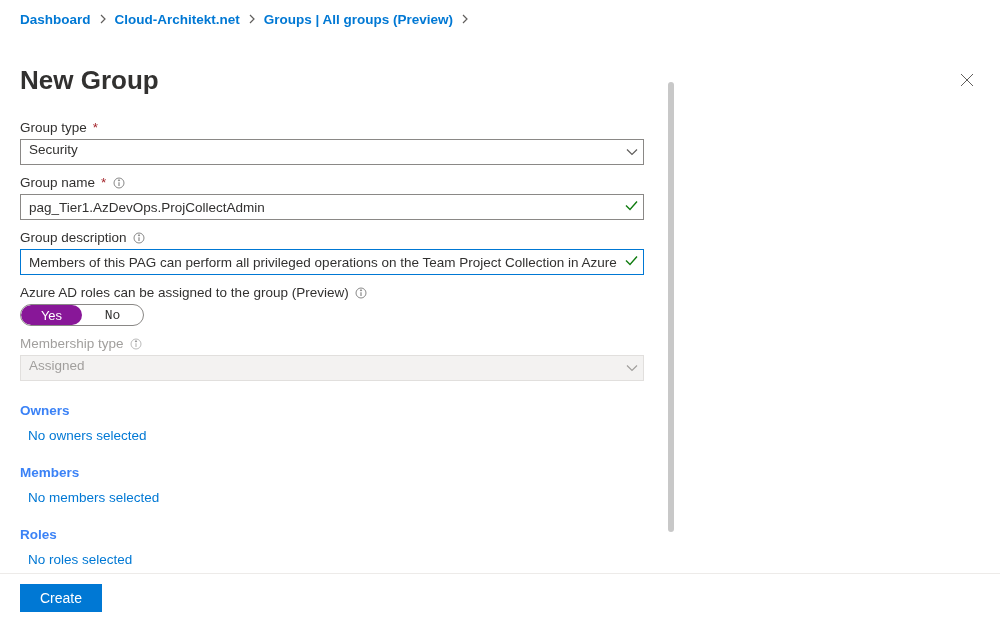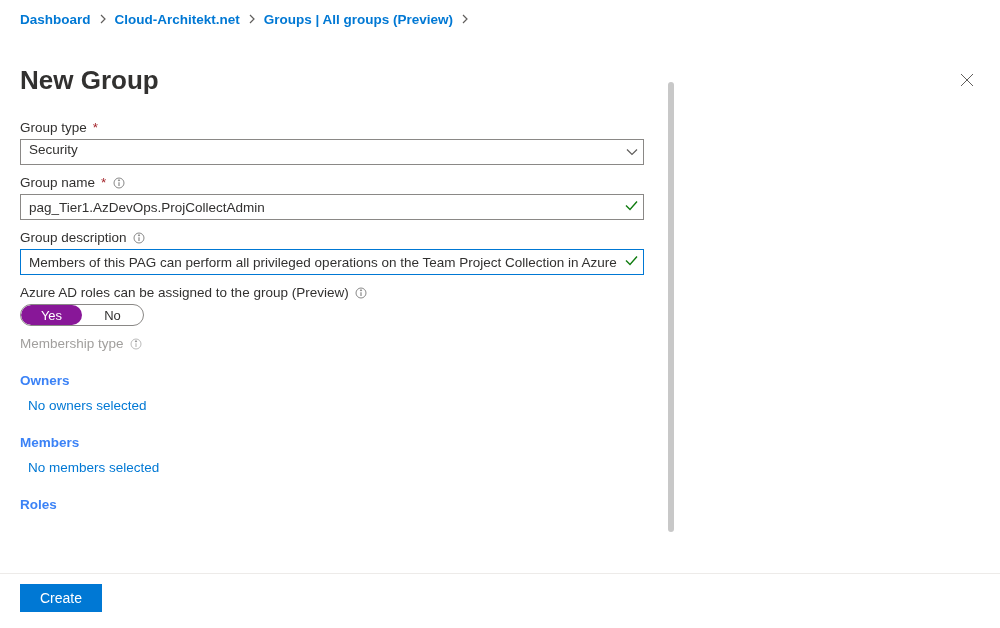--- a/index.html
+++ b/index.html
@@ -113,21 +113,21 @@
   .toggle .opt {
     display: flex; align-items: center; justify-content: center;
     font-size: 13px;
     flex: 1;
   }
   .toggle .opt.selected {
     background: #881798;
     color: #fff;
     border-radius: 22px;
   }
-  .toggle .opt.unselected { color: #323130; }
+  .toggle .opt.unselected { color: #323130; font-family: Liberation Mono, monospace; }
 
   .section-label {
     font-size: 13.5px; font-weight: 600; color: #3b82f6;
     margin-top: 22px; margin-bottom: 10px;
   }
   .link-text {
     color: #0078d4; font-size: 13.5px;
     padding-left: 8px;
     cursor: pointer;
   }
@@ -266,29 +266,38 @@
       <div class="field-label muted">
         <span>Membership type</span>
         <span class="info-icon">
           <svg width="12" height="12" viewBox="0 0 12 12" fill="none">
               <circle cx="6" cy="6" r="5" stroke="#bbb" stroke-width="1"></circle>
               <line x1="6" y1="5.2" x2="6" y2="9" stroke="#bbb" stroke-width="1.2"></line>
               <circle cx="6" cy="3.3" r="0.6" fill="#bbb"></circle>
             </svg>
         </span>
       </div>
+      <div class="select-wrap">
+        <div class="select disabled">Assigned</div>
+        <span class="chev">
+          <svg width="12" height="8" viewBox="0 0 12 8" fill="none">
+              <path d="M1 1 L6 6 L11 1" stroke="#a19f9d" stroke-width="1.2"></path>
+            </svg>
+        </span>
+      </div>
     </div>
 
     <div class="section-label">Owners</div>
     <div class="link-text">No owners selected</div>
 
     <div class="section-label">Members</div>
     <div class="link-text">No members selected</div>
 
     <div class="section-label">Roles</div>
+    <div class="link-text">No roles selected</div>
 
   </div>
 
   <div class="scroll-track">
     <div class="scroll-thumb"></div>
   </div>
 
   <div class="footer">
     <button class="create-btn">Create</button>
   </div>

